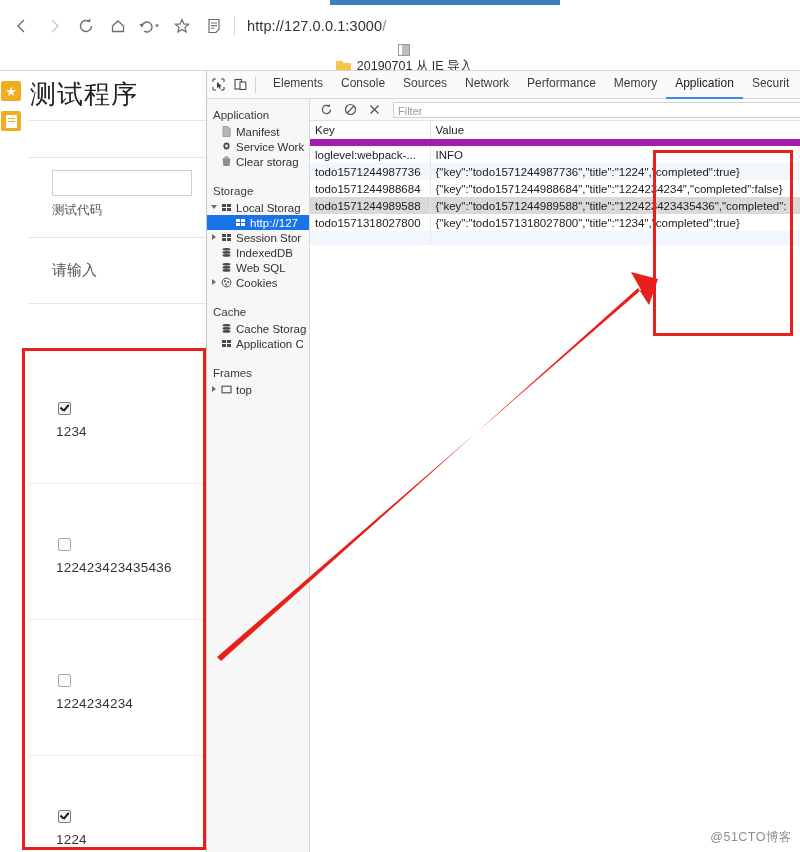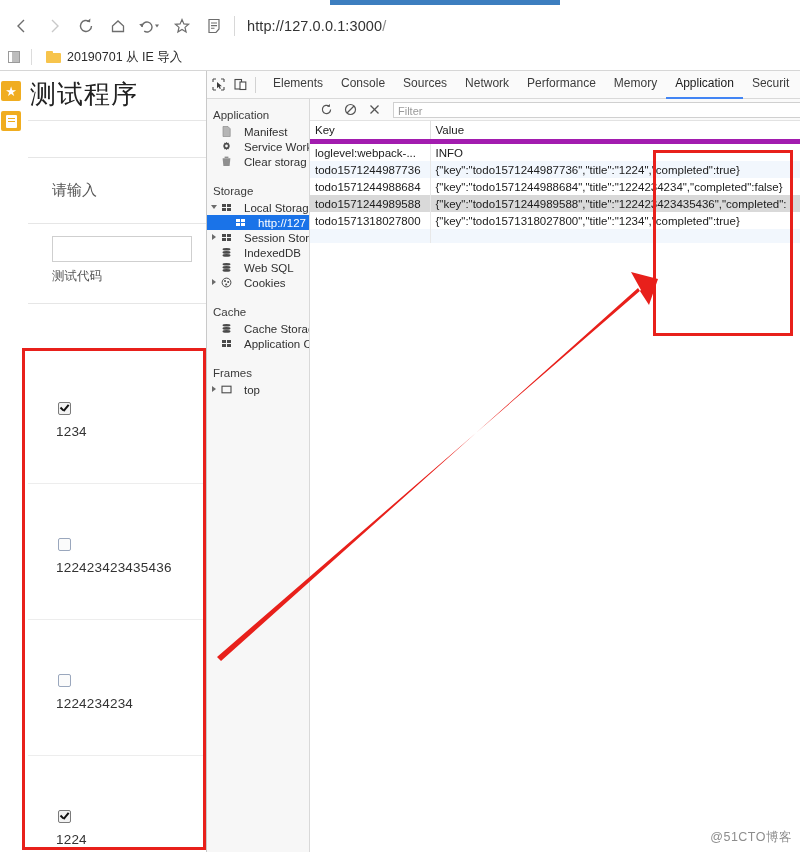--- a/index.html
+++ b/index.html
@@ -18,21 +18,21 @@
   .toolbar { position:absolute; left:0; top:8px; width:800px; height:36px; background:#fff;
              display:flex; align-items:center; padding-left:6px; }
   .tb-btn { width:32px; height:30px; display:flex; align-items:center; justify-content:center;
             cursor:pointer; }
   .tb-sep { width:1px; height:20px; background:#d8d8d8; margin:0 8px 0 4px; }
   .urlbar { flex:1; height:30px; display:flex; align-items:center; font-size:14.5px;
             color:#333; padding-left:4px; letter-spacing:.1px; }
   .urlbar .dim { color:#8a8a8a; }
 
   .bookmarks { position:absolute; left:0; top:44px; width:800px; height:26px;
-               background:#fff; display:flex; align-items:center; padding-left:8px; }
+               background:#fff; display:flex; align-items:center; padding-left:8px;flex-direction:column; }
   .bm-icon { width:13px; height:12px; display:flex; }
   .bm-sep { width:1px; height:16px; background:#dcdcdc; margin:0 10px; }
   .bm-item { display:flex; align-items:center; gap:6px; font-size:12.5px; color:#2b2b2b;
              cursor:pointer; padding:2px 4px; }
   .folder { width:15px; height:12px; position:relative; }
   .folder:before { content:""; position:absolute; left:0; top:2px; width:15px; height:10px;
                    background:#f7c44c; border-radius:1px; }
   .folder:after { content:""; position:absolute; left:0; top:0px; width:7px; height:3px;
                   background:#f7c44c; border-radius:1px 1px 0 0; }
 
@@ -88,21 +88,21 @@
                 cursor:pointer; }
   .dt-vsep { width:1px; height:16px; background:#d2d2d2; margin:0 8px 0 4px; }
   .dt-tab { font-size:12px; color:#3c3c3c; padding:6px 9px 7px 9px; cursor:pointer;
             white-space:nowrap; border-bottom:2px solid transparent; }
   .dt-tab.active { color:#1a1a1a; border-bottom:2px solid #4285f4; }
 
   .dt-body { position:absolute; left:0; top:28px; right:0; bottom:0; display:flex; }
   .dt-side { width:103px; border-right:1px solid #d9d9d9; background:#f7f7f7;
              font-size:11.5px; color:#303030; padding-top:6px; overflow:hidden; }
   .sec-title { padding:4px 0 3px 6px; font-size:11.5px; color:#3b3b3b; }
-  .tree-item { display:flex; align-items:center; gap:12px; padding:1.5px 0 1.5px 14px;
+  .tree-item { display:flex; align-items:center; gap:4px; padding:1.5px 0 1.5px 14px;
                white-space:nowrap; cursor:pointer; position:relative; }
   .tree-item.lvl2 { padding-left:28px; }
   .tree-item.selected { background:#1a73e8; color:#fff; }
   .tree-item.selected .ic { filter: brightness(3); }
   .twisty { position:absolute; left:5px; top:4px; width:0; height:0;
             border-left:4px solid #6b6b6b; border-top:3.5px solid transparent;
             border-bottom:3.5px solid transparent; }
   .twisty.open { border-left:3.5px solid transparent; border-right:3.5px solid transparent;
                  border-top:4px solid #6b6b6b; left:4px; top:5px; }
   .ic { width:11px; height:11px; flex:0 0 11px; display:inline-block; }
@@ -111,21 +111,21 @@
   .dt-main { flex:1; position:relative; background:#fff; overflow:hidden; }
   .dt-filterbar { height:22px; border-bottom:1px solid #e2e2e2; display:flex; align-items:center;
                   background:#fafafa; padding-left:5px; gap:2px; }
   .fb-btn { width:22px; height:20px; display:flex; align-items:center; justify-content:center;
             cursor:pointer; }
   .fb-input { flex:1; height:16px; margin-left:6px; border:1px solid #d0d0d0; background:#fff;
               font-size:11px; color:#9a9a9a; padding:1px 4px; line-height:14px; }
 
   .tbl { width:100%; font-size:11.5px; color:#202020; border-collapse:collapse;
          table-layout:fixed; }
-  .tbl th { text-align:left; font-weight:400; padding:3px 5px; border-bottom:5px solid #a21caf;
+  .tbl th { text-align:left; font-weight:400; padding:3px 5px; border-bottom:7px solid #a21caf;
             border-right:1px solid #e0e0e0; background:#fff; font-size:11.5px; }
   .tbl td { padding:2.5px 5px; border-right:1px solid #e8e8e8; white-space:nowrap;
             overflow:hidden; }
   .tbl tr.odd td { background:#fff; }
   .tbl tr.even td { background:#f2f7fd; }
   .tbl tr.sel td { background:#d9d9d9; }
   .col-key { width:120px; }
   .blankrow td { height:14px; }
 
   
@@ -212,26 +212,26 @@
     </div>
     <div class="edge-ico doc">
       <span class="sheet"></span>
     </div>
   </div>
 
   <div class="page">
     <div class="page-inner">
       <div class="app-title">测试程序</div>
       <div class="card blank"></div>
-      <div class="card prompt">
-        <span>请输入</span>
-      </div>
       <div class="card inputrow">
         <input class="inp" type="text" placeholder="" style="">
         <div class="subtxt">测试代码</div>
+      </div>
+      <div class="card prompt">
+        <span>请输入</span>
       </div>
       <div class="card gap"></div>
     </div>
 
     <div class="todo-wrap">
       <div class="todo">
         <div class="cb checked">
             <span class="tick"></span>
           </div>
         <div class="todo-label">1234</div>

